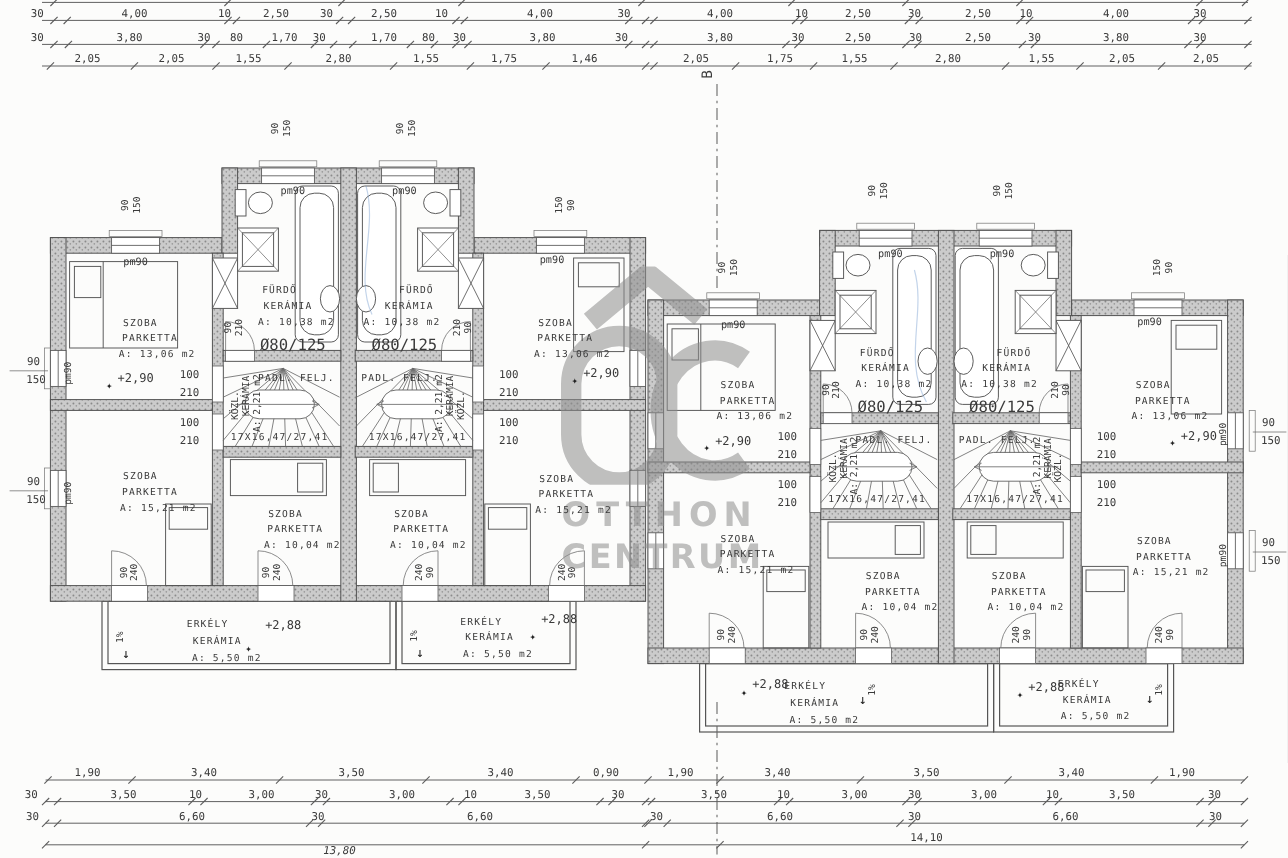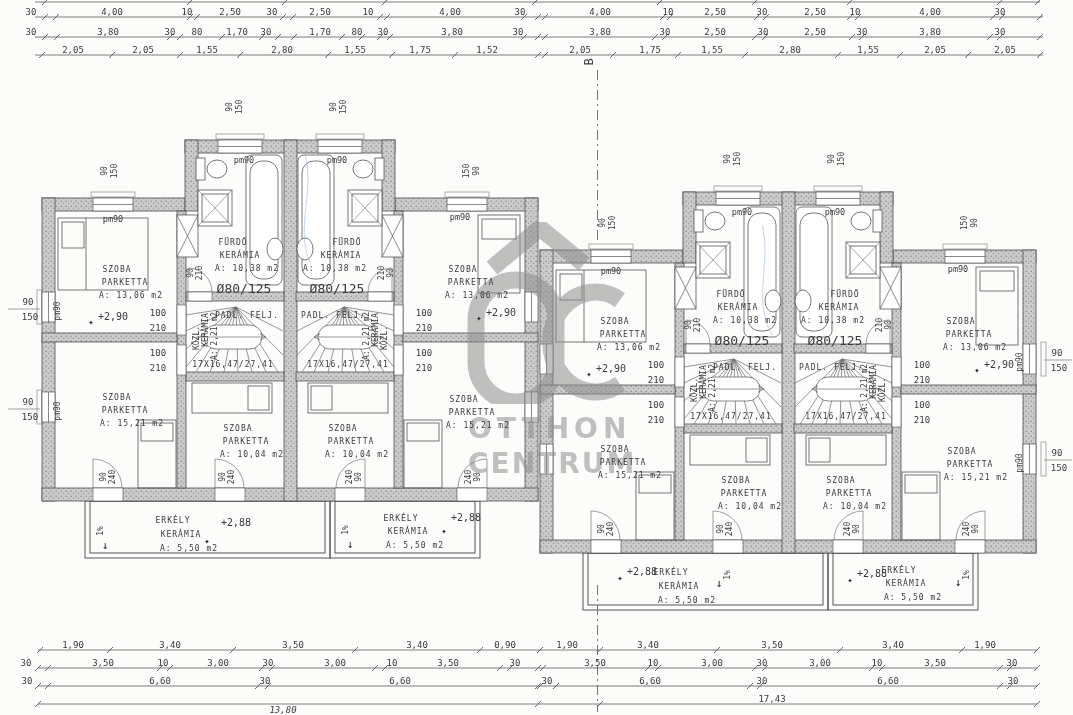--- a/index.html
+++ b/index.html
@@ -641,21 +641,21 @@
       <span class="lb dim" style="left: 815px; top: 32px;">2,50</span>
       <span class="lb dim" style="left: 862px; top: 32px;">30</span>
       <span class="lb dim" style="left: 930px; top: 32px;">3,80</span>
       <span class="lb dim" style="left: 1000px; top: 32px;">30</span>
       <span class="lb dim" style="left: 73px; top: 50px;">2,05</span>
       <span class="lb dim" style="left: 143px; top: 50px;">2,05</span>
       <span class="lb dim" style="left: 207px; top: 50px;">1,55</span>
       <span class="lb dim" style="left: 282px; top: 50px;">2,80</span>
       <span class="lb dim" style="left: 355px; top: 50px;">1,55</span>
       <span class="lb dim" style="left: 420px; top: 50px;">1,75</span>
-      <span class="lb dim" style="left: 487px; top: 50px;">1,52</span>
+      <span class="lb dim" style="left: 487px; top: 50px;">1,46</span>
       <span class="lb dim" style="left: 580px; top: 50px;">2,05</span>
       <span class="lb dim" style="left: 650px; top: 50px;">1,75</span>
       <span class="lb dim" style="left: 712px; top: 50px;">1,55</span>
       <span class="lb dim" style="left: 790px; top: 50px;">2,80</span>
       <span class="lb dim" style="left: 868px; top: 50px;">1,55</span>
       <span class="lb dim" style="left: 935px; top: 50px;">2,05</span>
       <span class="lb dim" style="left: 1005px; top: 50px;">2,05</span>
       <span class="lb dim" style="left: 73px; top: 645px;">1,90</span>
       <span class="lb dim" style="left: 170px; top: 645px;">3,40</span>
       <span class="lb dim" style="left: 293px; top: 645px;">3,50</span>
@@ -686,15 +686,15 @@
       <span class="lb dim" style="left: 27px; top: 681px;">30</span>
       <span class="lb dim" style="left: 160px; top: 681px;">6,60</span>
       <span class="lb dim" style="left: 265px; top: 681px;">30</span>
       <span class="lb dim" style="left: 400px; top: 681px;">6,60</span>
       <span class="lb dim" style="left: 547px; top: 681px;">30</span>
       <span class="lb dim" style="left: 650px; top: 681px;">6,60</span>
       <span class="lb dim" style="left: 762px; top: 681px;">30</span>
       <span class="lb dim" style="left: 888px; top: 681px;">6,60</span>
       <span class="lb dim" style="left: 1013px; top: 681px;">30</span>
       <span class="lb dim" style="left: 283px; top: 710px; font-style: italic;">13,80</span>
-      <span class="lb dim" style="left: 772px; top: 699px;">17,43</span>
+      <span class="lb dim" style="left: 772px; top: 699px;">14,10</span>
     </div>
 </div>
 
 </body></html>

